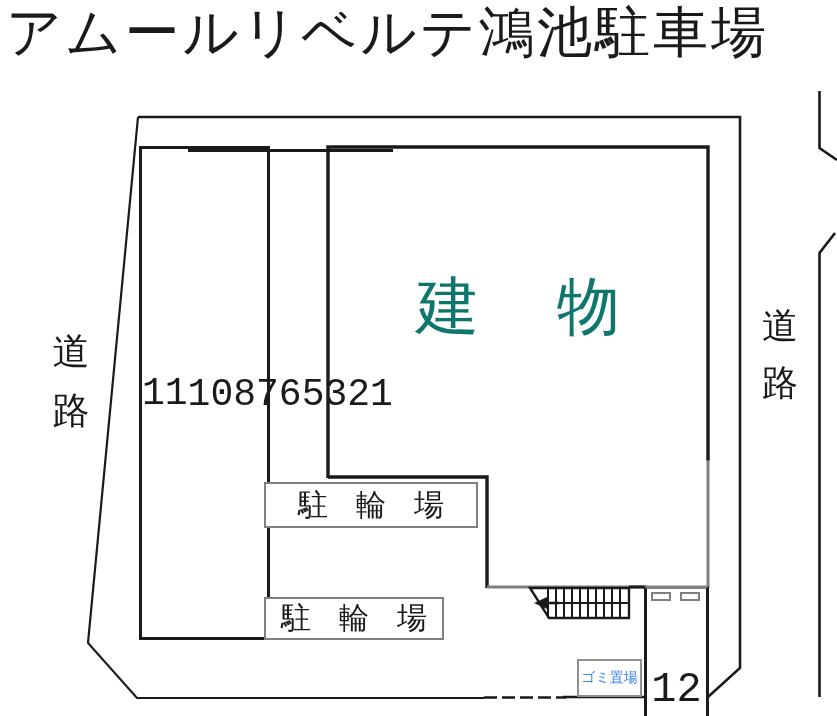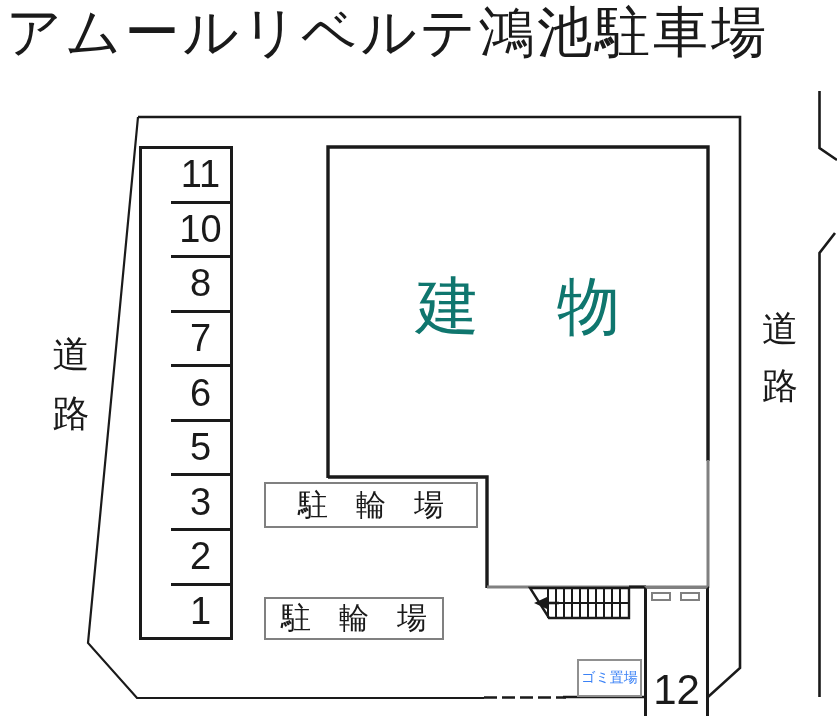--- a/index.html
+++ b/index.html
@@ -1,32 +1,32 @@
 <!DOCTYPE html>
 <html><head>
 <meta charset="utf-8">
 <style>
   html,body{margin:0;padding:0;background:#fff;}
   .canvas{
     position:relative;width:837px;height:716px;background:#fff;
-    font-family:Liberation Sans, sans-serif;
+    font-family:Liberation Mono, monospace;
     color:#1a1a1a;overflow:hidden;
   }
   .title{
     position:absolute;left:6px;top:-4px;width:830px;
     font-size:55px;font-weight:500;letter-spacing:3px;white-space:nowrap;
     color:#1a1a1a;
   }
   svg.plan{position:absolute;left:0;top:0;}
 
   
   .pcol{
-    position:absolute;left:139px;top:146px;width:94px;height:494px;
+    position:absolute;left:139px;top:146px;width:131px;height:494px;
     border:3px solid #1a1a1a;box-sizing:border-box;background:#fff;
-    display:flex;flex-direction:column;padding-left:29px;
+    display:flex;flex-direction:row;
   }
   .pspace{
     flex:1;display:flex;align-items:center;justify-content:center;
     font-size:38px;color:#1a1a1a;
   }
   .pspace + .pspace{border-top:3px solid #1a1a1a;}
 
   
   .building-label{
     position:absolute;left:328px;top:264px;width:380px;text-align:center;

